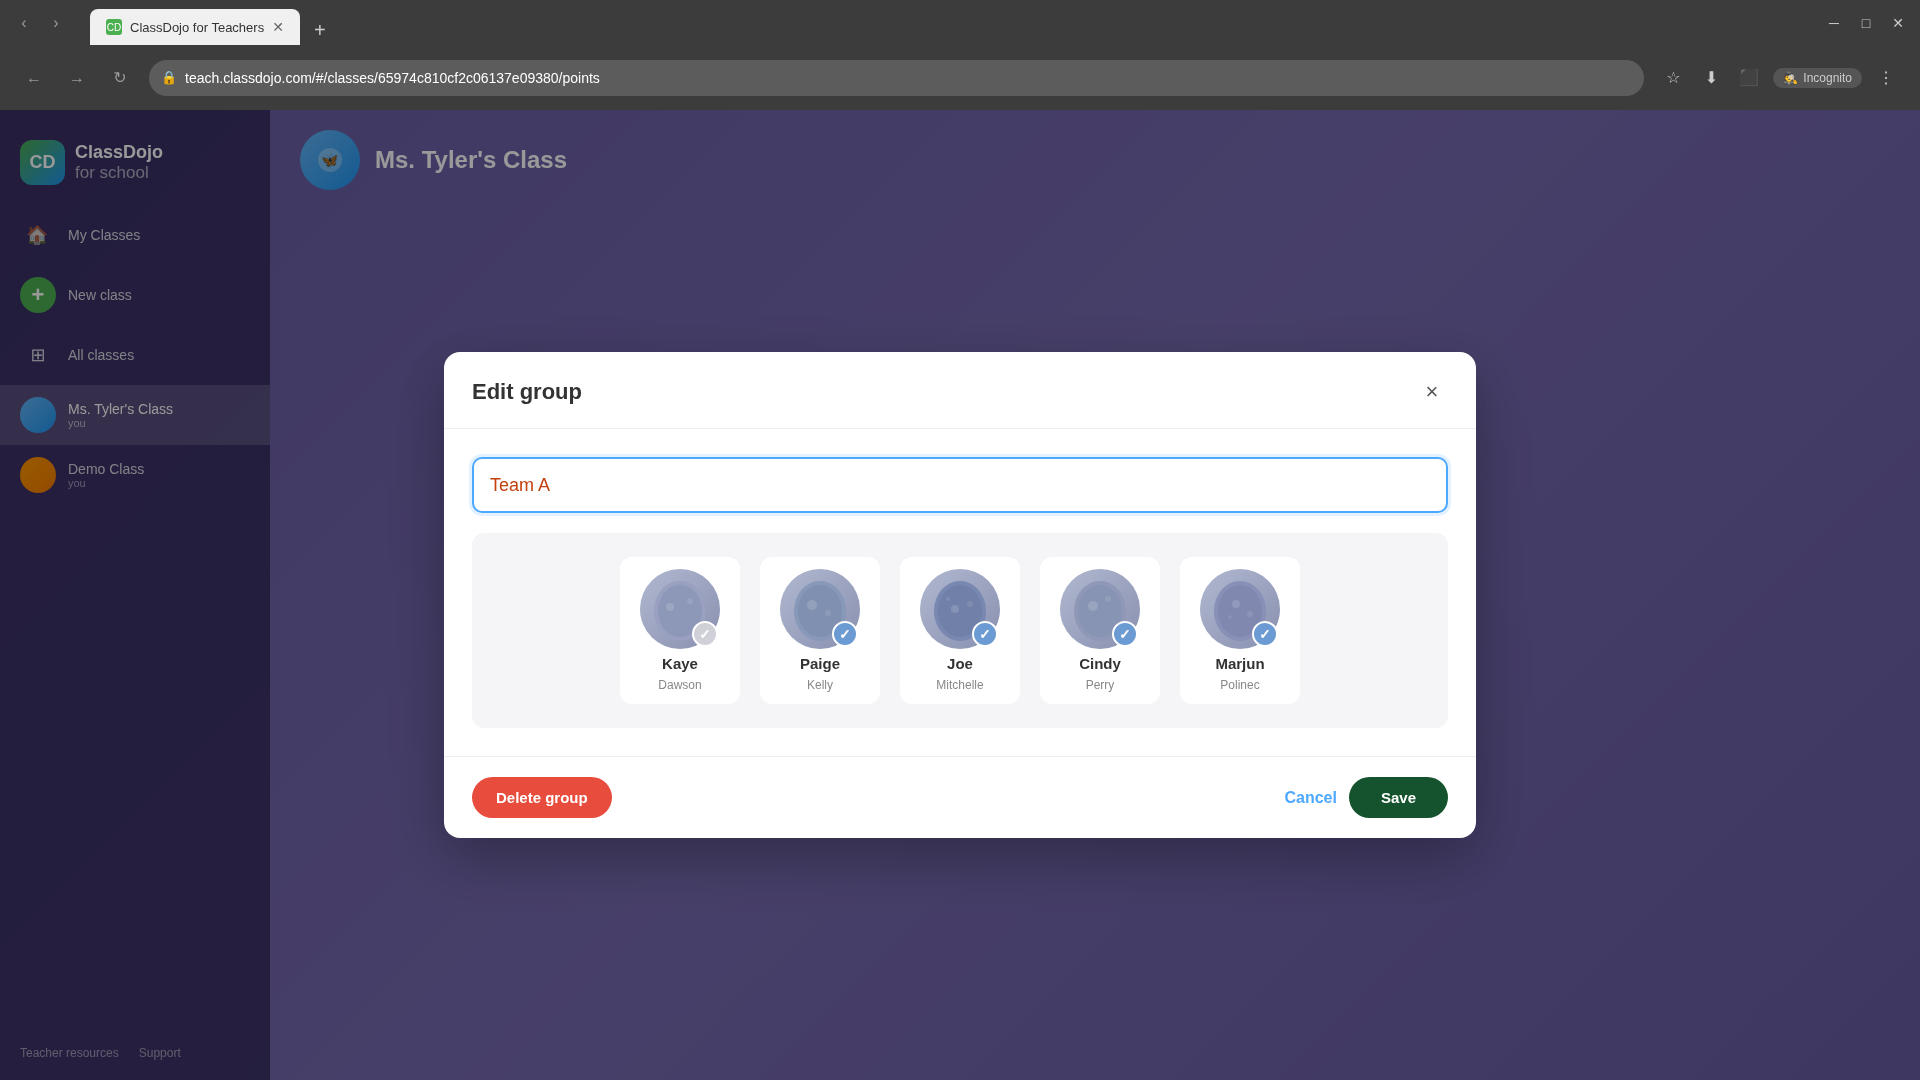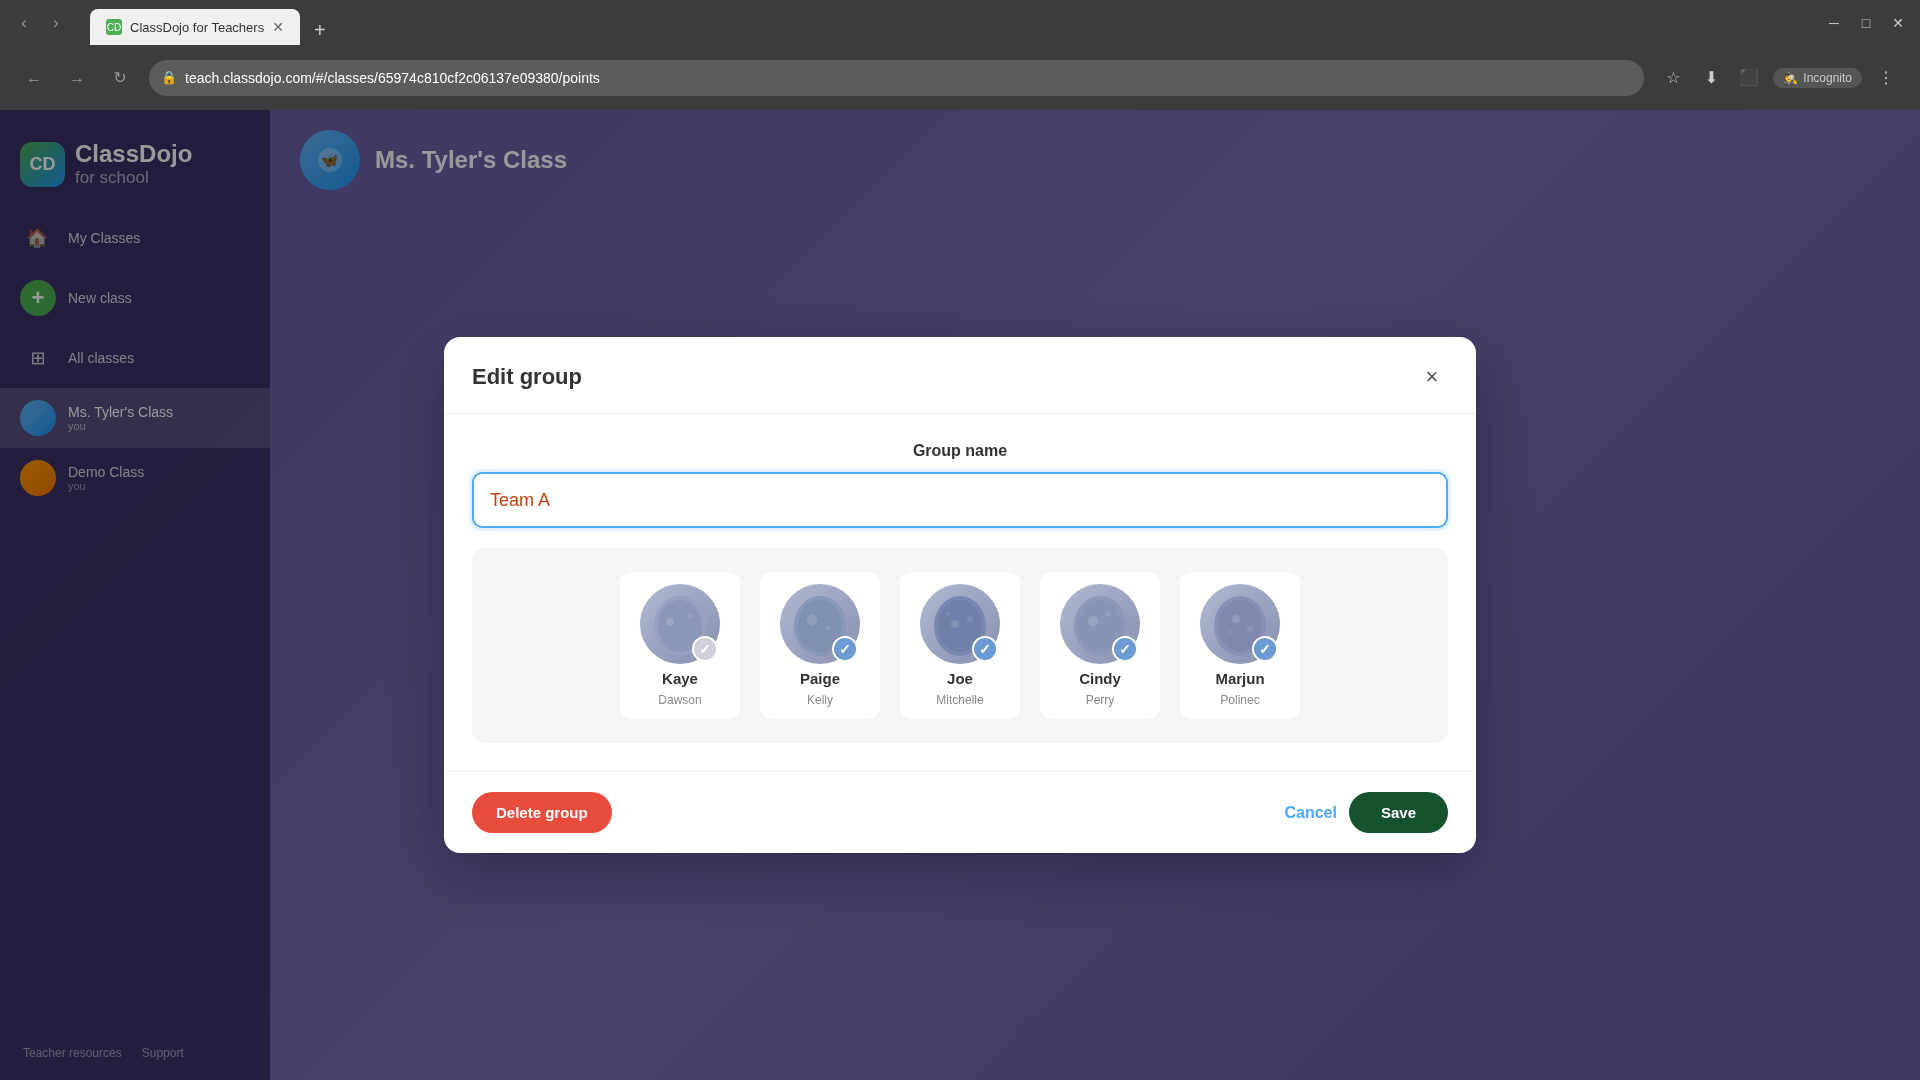--- a/index.html
+++ b/index.html
@@ -210,21 +210,21 @@
       display: flex;
       align-items: center;
       justify-content: center;
       color: white;
       font-weight: bold;
       font-size: 18px;
     }
 
     .logo-text {
       color: white;
-      font-size: 24px;
+      font-size: 18px;
       font-weight: bold;
     }
 
     .logo-sub {
       color: rgba(255,255,255,0.6);
       font-size: 17px;
     }
 
     .sidebar-nav-item {
       display: flex;
@@ -249,23 +249,23 @@
       align-items: center;
       justify-content: center;
       font-size: 16px;
     }
 
     .nav-icon.green { background: #4CAF50; }
 
     .sidebar-footer {
       position: absolute;
       bottom: 20px;
-      left: 0;
+      left: 12px;
       right: 0;
-      padding: 0 23px;
+      padding: 0 8px;
       display: flex;
       gap: 20px;
     }
 
     .sidebar-footer-link {
       color: rgba(255,255,255,0.5);
       font-size: 12px;
       cursor: pointer;
     }
 
@@ -613,21 +613,20 @@
   <div class="modal">
 
     <div class="modal-header">
       <span class="modal-title">Edit group</span>
       <div class="modal-close">×</div>
     </div>
 
     <div class="modal-body">
 
       <div>
-        <div class="group-name-label">Group name</div>
         <input class="group-name-input" type="text" value="Team A" style="">
       </div>
 
       <div class="members-section">
         <div class="members-grid">
 
           <div class="member-card">
             <div class="member-avatar-wrapper">
               <div class="member-avatar">
                 <svg width="80" height="80" viewBox="0 0 80 80">

